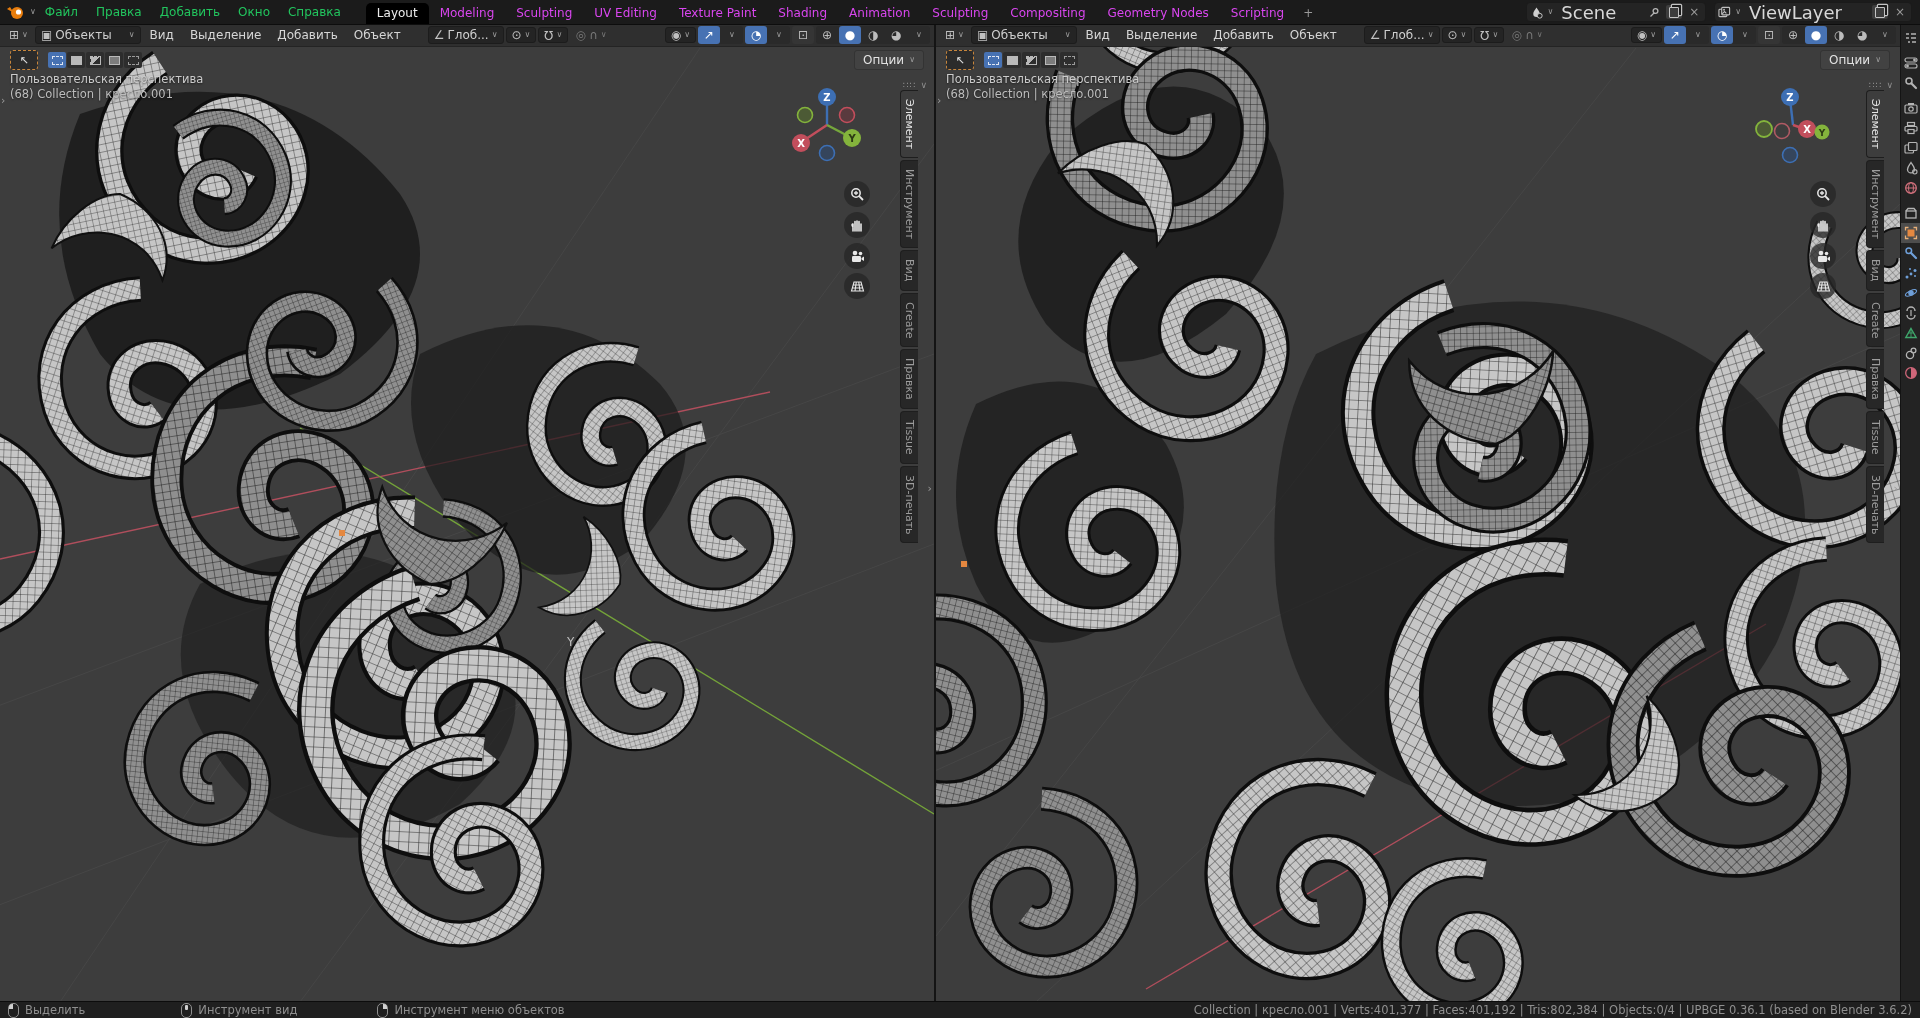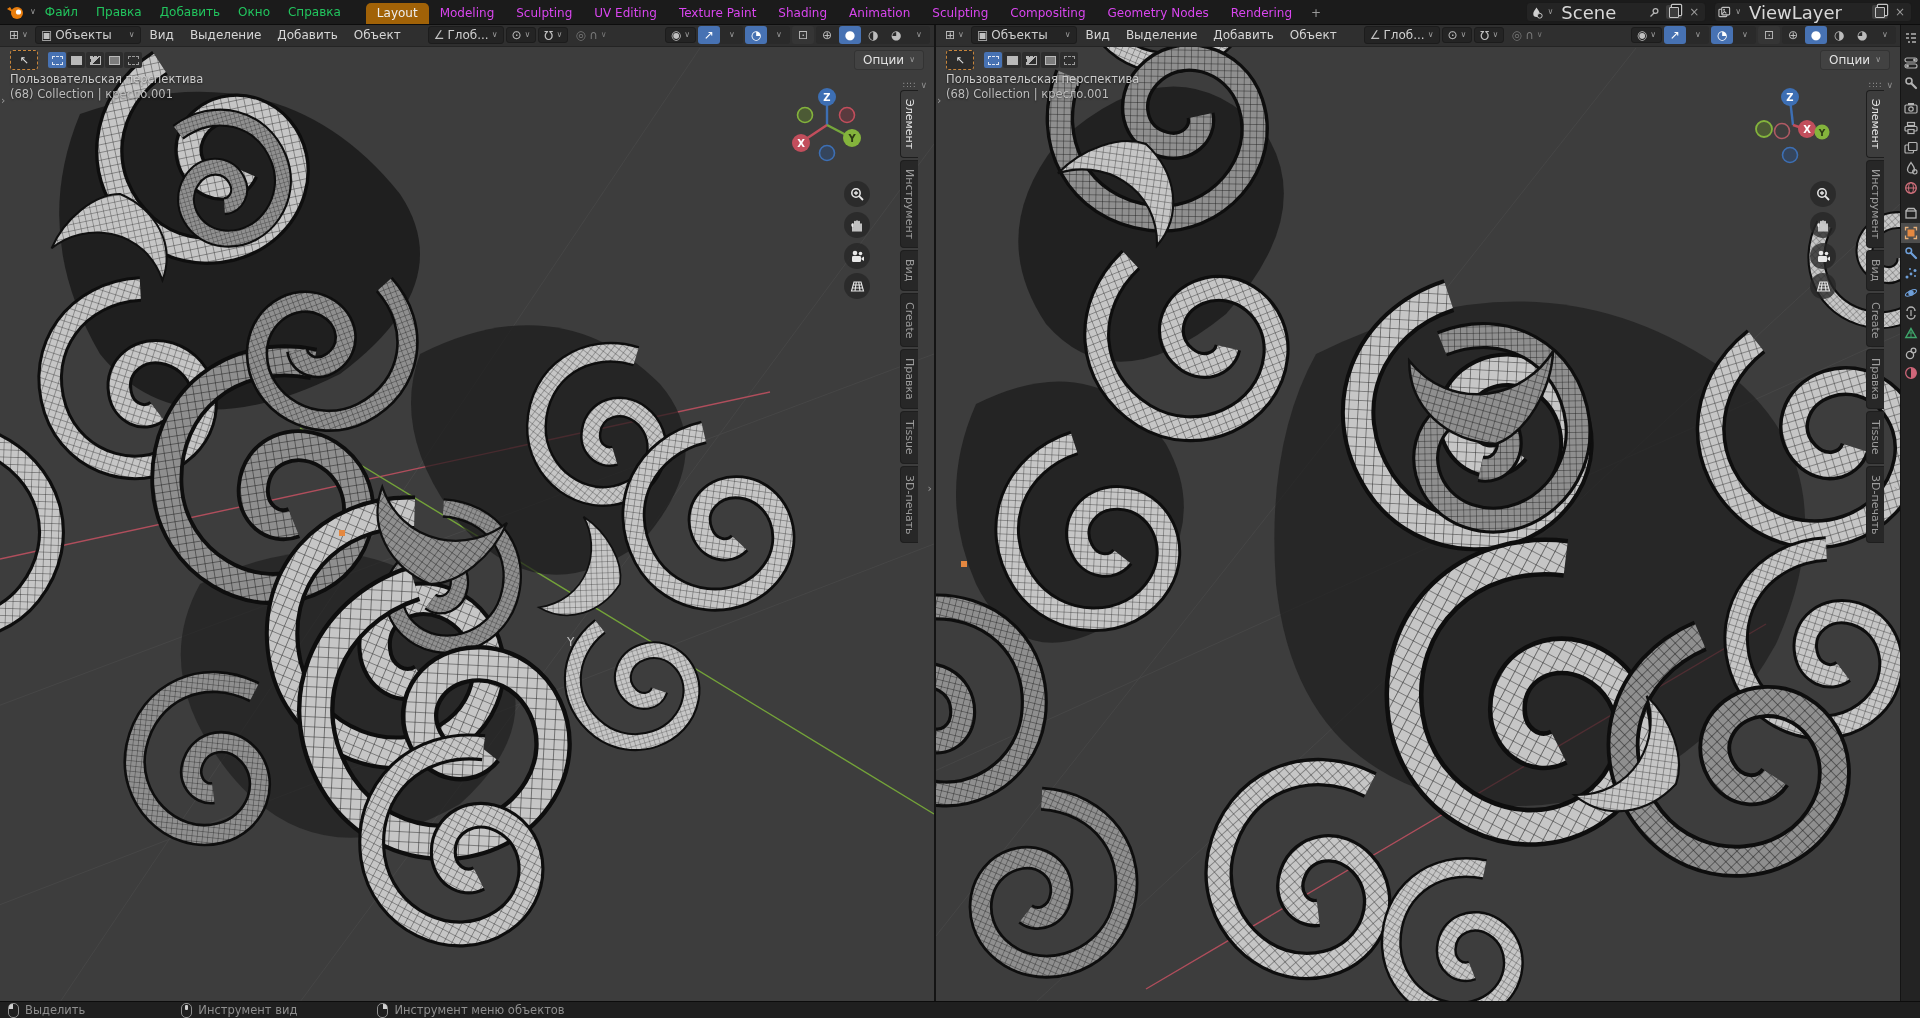--- a/index.html
+++ b/index.html
@@ -5,21 +5,21 @@
   html,body{margin:0;padding:0;background:#141414;width:1920px;height:1018px;overflow:hidden;
     font-family:"DejaVu Sans","Liberation Sans",sans-serif;font-size:12px;color:#d0d0d0;
     -webkit-font-smoothing:antialiased;}
   
   #topbar{position:absolute;left:0;top:0;width:1920px;height:24px;background:#1b1b1b;
     display:flex;align-items:center;border-bottom:1px solid #0d0d0d;z-index:5;}
   .logo{width:22px;height:16px;margin:0 2px 0 6px;display:flex;align-items:center;}
   .menu-item{padding:2px 9px;color:#22c55e;border-radius:3px;cursor:default;}
   .ws-tabs{display:flex;margin-left:16px;height:24px;align-items:flex-end;}
   .ws-tab{padding:3px 11px 4px;color:#d946ef;font-size:12px;border-radius:5px 5px 0 0;}
-  .ws-tab.active{background:#a16207;color:#eeeeee;}
+  .ws-tab.active{background:#000000;color:#eeeeee;}
   .ws-add{padding:3px 8px 4px;color:#9a9a9a;}
   .tb-spacer{flex:1;}
   .id-block{display:flex;align-items:center;background:#242424;border:1px solid #1a1a1a;
     border-radius:4px;height:18px;margin-right:8px;padding:0 3px;gap:4px;}
   .id-name{color:#d8d8d8;padding:0 26px 0 4px;font-size:18px;}
   .mini-btn{display:flex;align-items:center;justify-content:center;width:16px;height:14px;
     color:#b5b5b5;border-radius:2px;}
   .mini-btn.box{background:#3d3d3d;}
   .copy-ic{width:8px;height:9px;border:1.2px solid #c4c4c4;border-radius:1px;box-shadow:2.5px -2.5px 0 -0.5px #1b1b1b,2.5px -2.5px 0 0.7px #c4c4c4;}
   .x-ic{color:#9a9a9a;font-size:12px;line-height:1;}
@@ -125,21 +125,21 @@
     <span class="ws-tab active">Layout</span>
     <span class="ws-tab">Modeling</span>
     <span class="ws-tab">Sculpting</span>
     <span class="ws-tab">UV Editing</span>
     <span class="ws-tab">Texture Paint</span>
     <span class="ws-tab">Shading</span>
     <span class="ws-tab">Animation</span>
     <span class="ws-tab">Sculpting</span>
     <span class="ws-tab">Compositing</span>
     <span class="ws-tab">Geometry Nodes</span>
-    <span class="ws-tab">Rendering</span>
+    <span class="ws-tab">Scripting</span>
     <span class="ws-add">+</span>
   </span>
   <span class="tb-spacer"></span>
   <span class="id-block">
     <svg width="13" height="13" viewBox="0 0 14 14">
         <path d="M7 1.5 C5.4 4 3.5 6 3.5 8.4a3.5 3.5 0 0 0 7 0C10.5 6 8.6 4 7 1.5Z" fill="#cfcfcf"></path>
         <circle cx="10.5" cy="10.5" r="2.6" fill="#242424" stroke="#cfcfcf" stroke-width="1"></circle>
       </svg>
       <span class="cv">∨</span>
     <span class="id-name">Scene</span>
@@ -797,13 +797,14 @@
         <i></i>
       </span>
     <span>Инструмент вид</span>
   </span>
   <span class="hint" style="margin-left:80px">
     <span class="mouse r">
         <i></i>
       </span>
     <span>Инструмент меню объектов</span>
   </span>
+  <span class="stats">Collection | кресло.001 | Verts:401,377 | Faces:401,192 | Tris:802,384 | Objects:0/4 | UPBGE 0.36.1 (based on Blender 3.6.2)</span>
 </div>
 
 </body></html>

